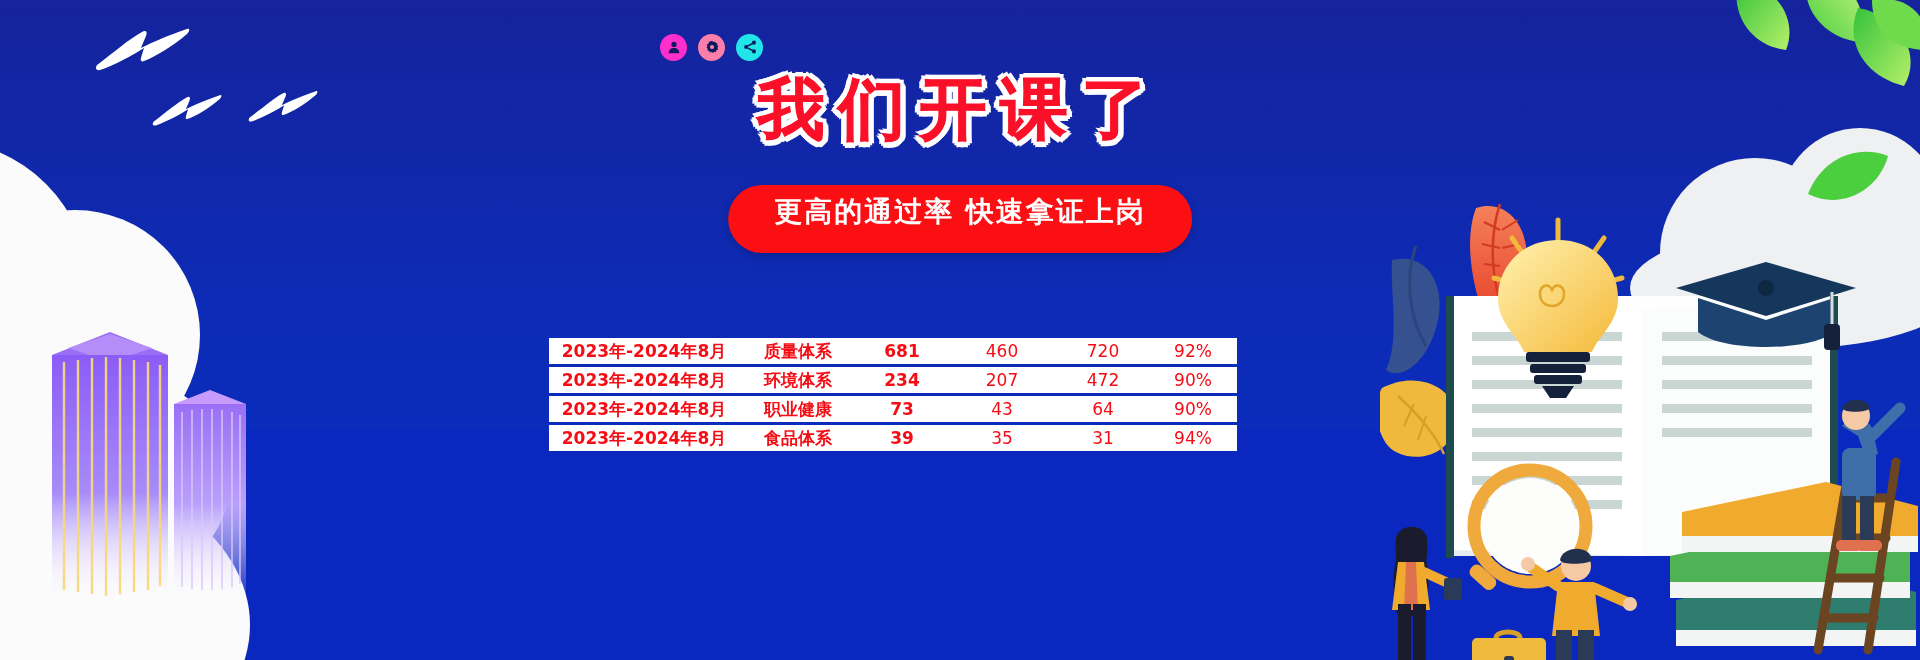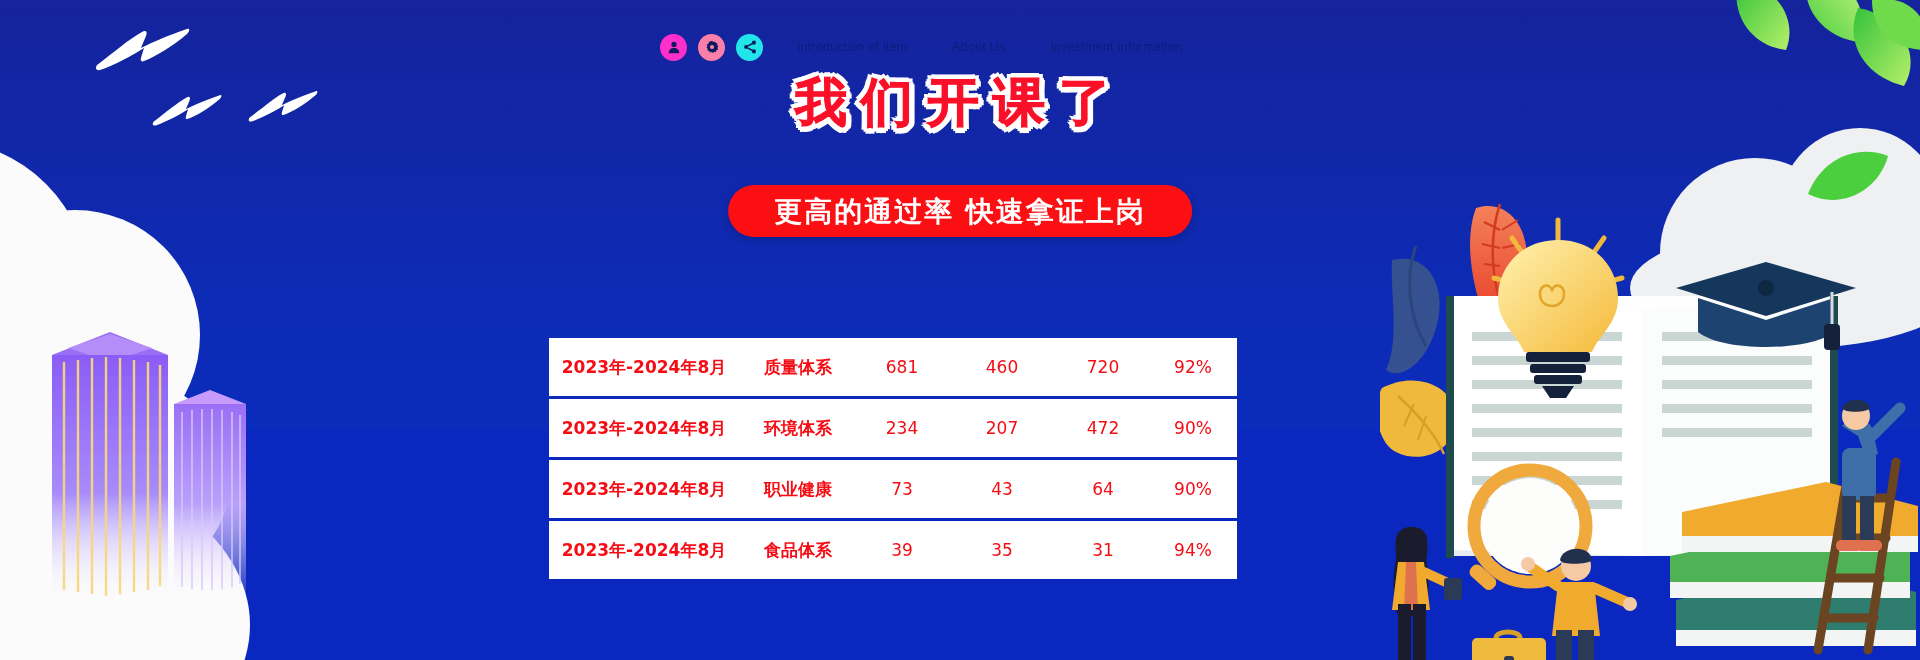--- a/index.html
+++ b/index.html
@@ -66,61 +66,61 @@
   .nav-link{
     color:#0f1c7a; font-size:12.5px; letter-spacing:.2px;
     white-space:nowrap; cursor:pointer; font-weight:400;
   }
   .nav-link + .nav-link{ margin-left:45px; }
 
   
   .headline{
     position:absolute; left:0; top:76px; width:1920px; text-align:center;
     font-family:"DejaVu Sans","Liberation Sans",sans-serif;
-    font-size:52px; font-weight:bold; line-height:1;
+    font-size:67px; font-weight:bold; line-height:1;
     color:#fa1028;
     letter-spacing:14px;
     text-shadow:
       -4px -4px 0 #fff,  4px -4px 0 #fff, -4px  4px 0 #fff,  4px  4px 0 #fff,
       -5px  0   0 #fff,  5px  0   0 #fff,  0   -5px 0 #fff,  0    5px 0 #fff,
       -6px  2px 0 #fff,  6px  2px 0 #fff, -2px  6px 0 #fff,  2px  6px 0 #fff;
     -webkit-text-stroke:1px #fa1028;
   }
 
   
   .pill{
     position:absolute; left:50%; transform:translateX(-50%); top:185px;
     background:#fb0f12; border-radius:40px;
-    padding:10px 46px 8px;
+    padding:10px 46px 24px;
     box-shadow:0 3px 10px rgba(0,0,0,.18);
   }
   .pill span{
     display:block; color:#ffffff; font-weight:bold;
     font-family:"DejaVu Sans","Liberation Sans",sans-serif;
     font-size:28px; letter-spacing:2px; line-height:1.2; white-space:nowrap;
   }
 
   
   .table{
     position:absolute; left:549px; top:338px; width:688px;
   }
   .trow{
     background:#ffffff; display:flex; align-items:center;
-    height:58px; margin-bottom:3px;
+    height:26px; margin-bottom:3px;
   }
   .trow:last-child{ margin-bottom:0; }
   .thead{ height:39px; }
   .cell{
     color:#f50c14; font-size:17px; text-align:center;
     white-space:nowrap; font-family:"DejaVu Sans","Liberation Sans",sans-serif;
   }
   .thead .cell{ font-weight:bold; font-size:17.5px; }
   .c-time{ width:190px; text-align:center; }
   .c-sys { width:118px; }
-  .c-stu { width:90px; }
+  .c-stu { width:90px;font-weight:bold; }
   .c-exam{ width:110px; }
   .c-pass{ width:92px; }
   .c-rate{ width:88px; }
   .trow .c-time, .trow .c-sys{ font-weight:bold; }
   .thead .c-time{ font-weight:bold; }
 
   
   .illus{ position:absolute; left:1380px; top:200px; width:540px; height:460px; }
 </style>
 </head>
@@ -256,25 +256,20 @@
       </div>
       <div class="nav-ico" style="background:#22e5ea;">
         <svg width="14" height="14" viewBox="0 0 16 16">
           <circle cx="12.5" cy="3" r="2.3" fill="#0b1b5e"></circle>
           <circle cx="3.5" cy="8" r="2.3" fill="#0b1b5e"></circle>
           <circle cx="12.5" cy="13" r="2.3" fill="#0b1b5e"></circle>
           <path d="M5 7 L11 4 M5 9 L11 12" stroke="#0b1b5e" stroke-width="1.6" fill="none"></path>
         </svg>
       </div>
     </div>
-    <div class="nav-links">
-      <span class="nav-link">Introduction of item</span>
-      <span class="nav-link">About Us</span>
-      <span class="nav-link">Investment Information</span>
-    </div>
   </div>
 
   <div class="headline">我们开课了</div>
 
   <div class="pill">
     <span>更高的通过率 快速拿证上岗</span>
   </div>
 
   <div class="table">
 

